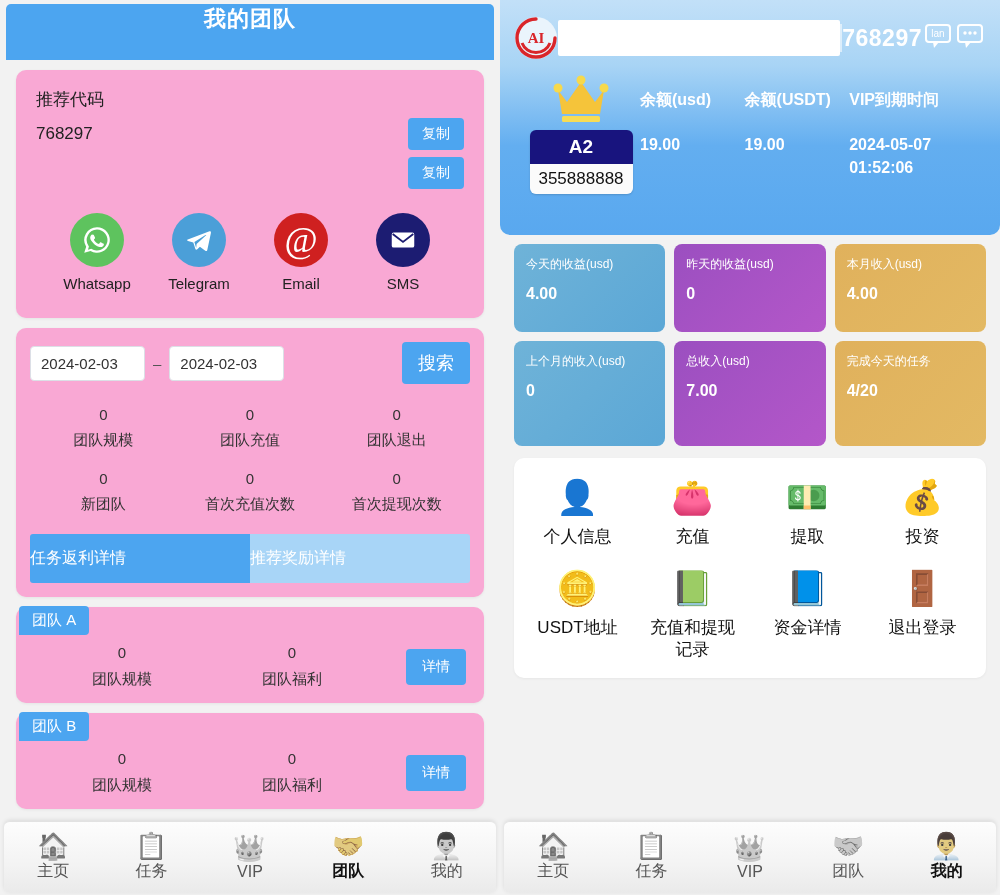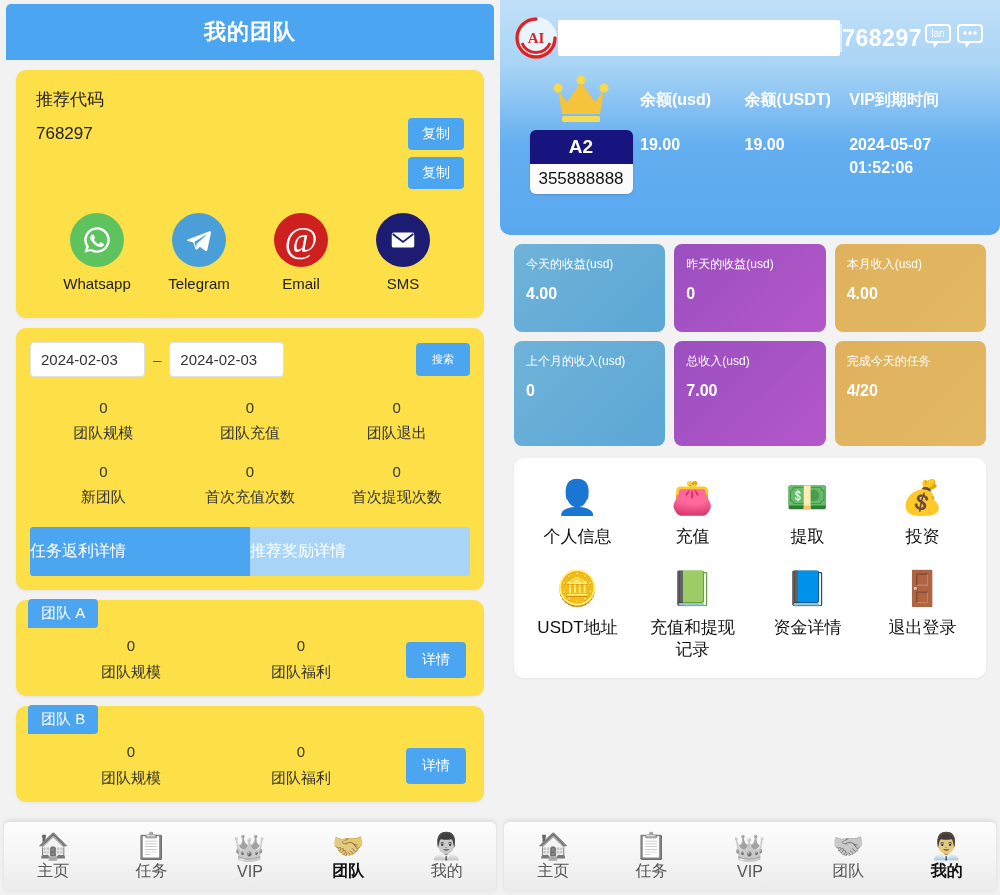--- a/index.html
+++ b/index.html
@@ -16,29 +16,29 @@
     width: 500px; height: 895px;
     background: #f2f2f2;
     position: relative;
     overflow: hidden;
   }
   .title-bar {
     margin: 4px 6px 0 6px;
     height: 56px;
     background: #4CA5F0;
     border-radius: 5px 5px 0 0;
-    display: flex; align-items: center; justify-content: center;
+    display: flex; justify-content: center;
   }
   .title-bar-text {
     color: #ffffff; font-size: 22px; font-weight: bold; letter-spacing: 1px;
   }
   .lp-body { padding: 0 16px; }
 
   .card {
-    background: #fde047;
+    background: #f9a8d4;
     border-radius: 10px;
     box-shadow: 0 1px 3px rgba(0,0,0,0.06);
     margin-top: 10px;
   }
 
   
   .ref-card { padding: 18px 20px 10px 20px; position: relative; }
   .ref-label { font-size: 17px; color: #222; margin-bottom: 6px; }
   .ref-row { display: flex; align-items: center; justify-content: space-between; min-height: 34px; }
   .ref-value { font-size: 17px; color: #222; }
@@ -63,34 +63,34 @@
   .stats-card { padding: 14px 14px 14px 14px; }
   .date-row { display:flex; align-items:center; gap:8px; }
   .date-input {
     border: 1px solid #dcdfe6; border-radius: 4px; background:#fff;
     padding: 8px 10px; font-size: 15px; color:#333; width: 115px; text-align:left;
     font-family: inherit;
   }
   .dash { color:#555; font-size:15px; }
   .btn-search {
     margin-left:auto; background:#4CA5F0; color:#fff; border:none; border-radius:4px;
-    padding: 9px 16px; font-size:11px; cursor:pointer; font-family: inherit;
+    padding: 9px 16px; font-size:18px; cursor:pointer; font-family: inherit;
   }
   .stat-grid { display:grid; grid-template-columns: repeat(3, 1fr); row-gap: 6px; margin-top: 18px; }
   .stat-cell { text-align:center; padding: 4px 0 10px 0; }
   .stat-num { font-size: 15px; color:#333; margin-bottom: 8px; }
   .stat-lbl { font-size: 15px; color:#333; }
 
   .tabs { display:flex; margin-top: 10px; border-radius: 3px; overflow:hidden; }
   .tab { flex:1; padding: 14px 0; font-size:16px; color:#fff; cursor:pointer; }
   .tab.active { background:#4CA5F0; }
   .tab.inactive { background:#a8d5f7; }
 
   
-  .team-card { position: relative; padding: 0 0 14px 12px; margin-top: 10px; }
+  .team-card { position: relative; padding: 0 0 14px 3px; margin-top: 10px; }
   .team-tag {
     display:inline-block; background:#4CA5F0; color:#fff; font-size:15px;
     padding: 5px 13px; border-radius: 4px 4px 4px 0;
     position: relative; top: -1px; left: 0;
   }
   .team-body { display:flex; align-items:center; padding: 8px 18px 0 18px; }
   .team-stat { text-align:center; width: 170px; }
   .team-num { font-size:15px; color:#333; margin-bottom: 9px; }
   .team-lbl { font-size:15px; color:#333; }
   .btn-detail {

